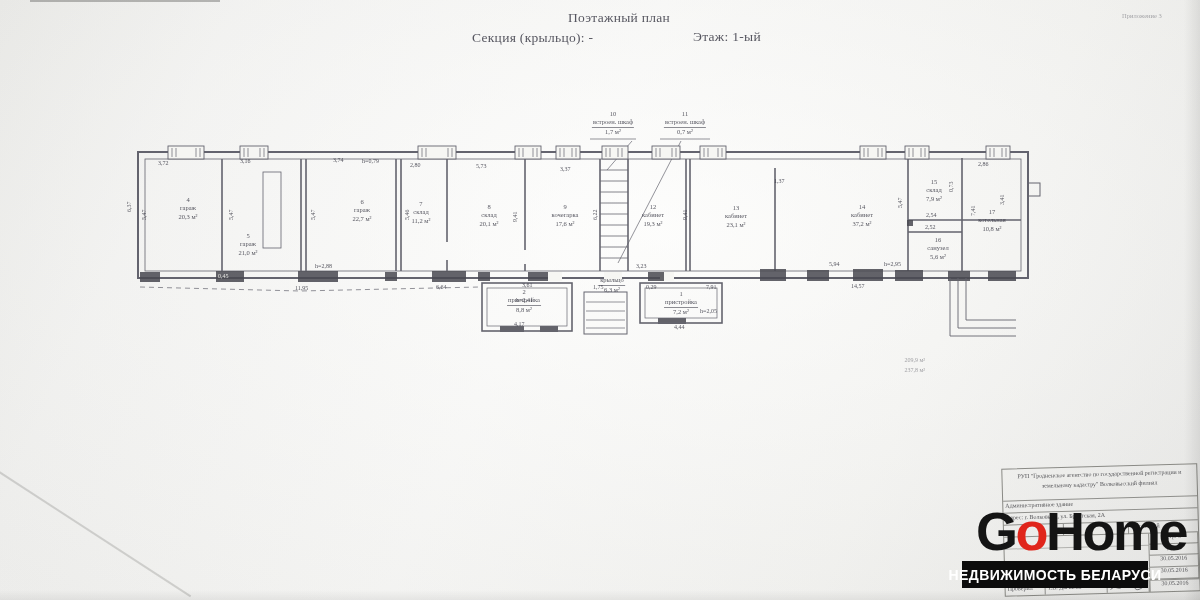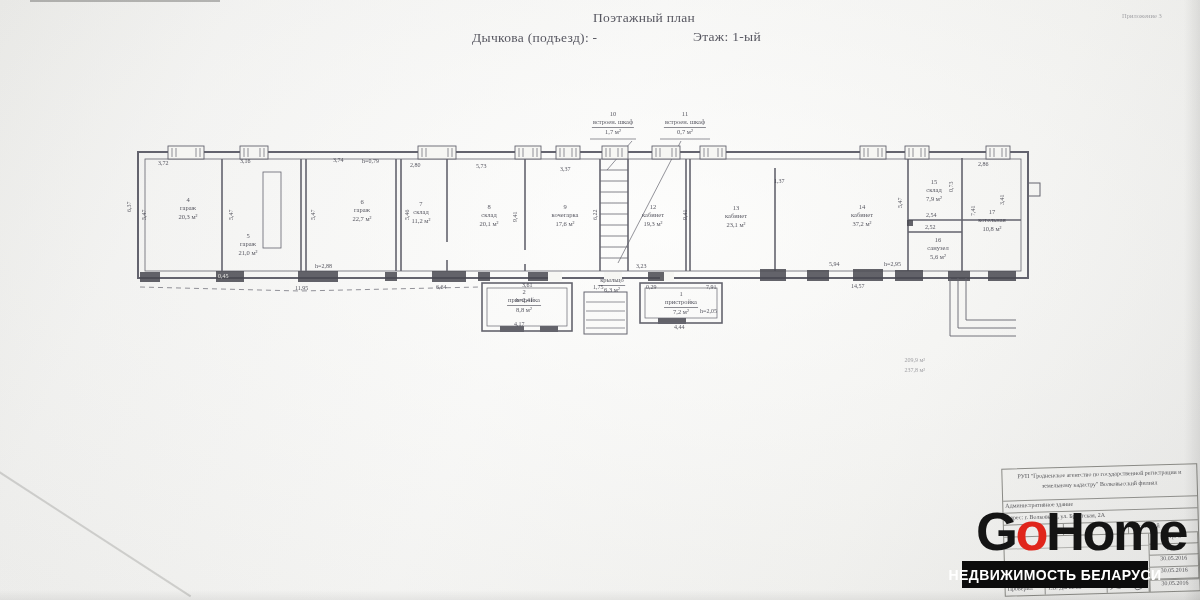--- a/index.html
+++ b/index.html
@@ -47,22 +47,22 @@
     display:flex;align-items:center;justify-content:center;letter-spacing:.4px;white-space:nowrap;}
 </style>
 </head>
 <body>
 
 <div class="paper"></div>
 <div class="vignette"></div>
 <div class="crease2"></div>
 
 <div class="t faint" style="left:1122px;top:12px;">Приложение 3</div>
-<div class="t hdr" style="left:568px;top:10px;margin-left:25px;">Поэтажный план</div>
-<div class="t hdr" style="left:472px;top:30px;">Дычкова (подъезд): -</div>
+<div class="t hdr" style="left:568px;top:10px;">Поэтажный план</div>
+<div class="t hdr" style="left:472px;top:30px;">Секция (крыльцо): -</div>
 <div class="t hdr" style="left:693px;top:29px;">Этаж: 1-ый</div>
 
 <svg class="plan" width="1200" height="600" viewBox="0 0 1200 600">
   <g opacity="0.88">
 
     <rect x="138" y="152" width="890" height="126" fill="none" stroke="#50505c" stroke-width="2"></rect>
     <rect x="145" y="159" width="876" height="112" fill="none" stroke="#50505c" stroke-width="0.8"></rect>
 
     <path fill="none" stroke="#50505c" stroke-width="1.6" d="M222,159V271 M301,159V271 M306,159V271 M396,159V271 M401,159V271 M447,159V242 M447,260V271 M525,159V250 M525,264V271 M600,159V271 M628,159V271 M686,159V271 M690,159V271 M775,168V271 M908,159V271 M962,158V271 M908,220H1021 M908,232H962"></path>
 

